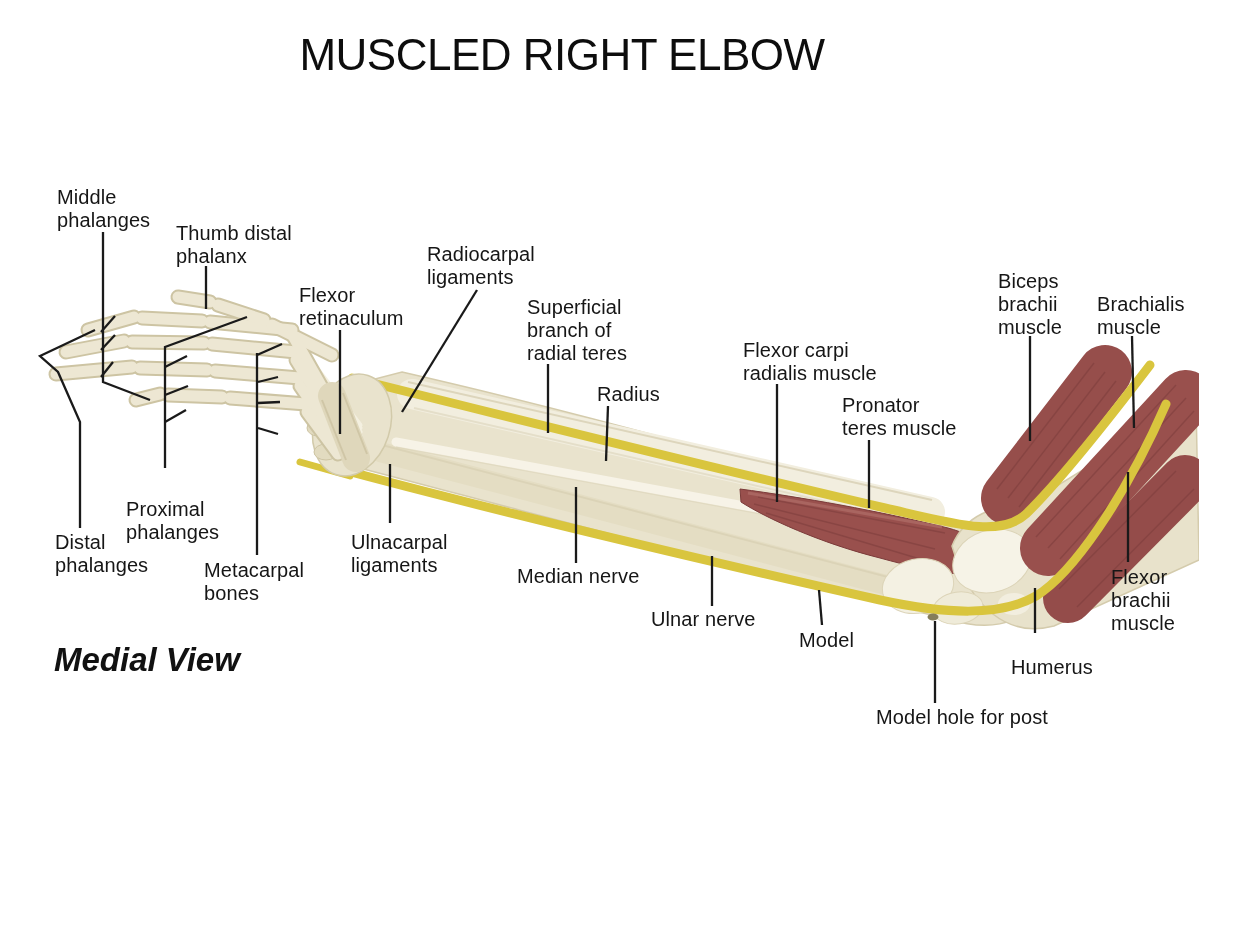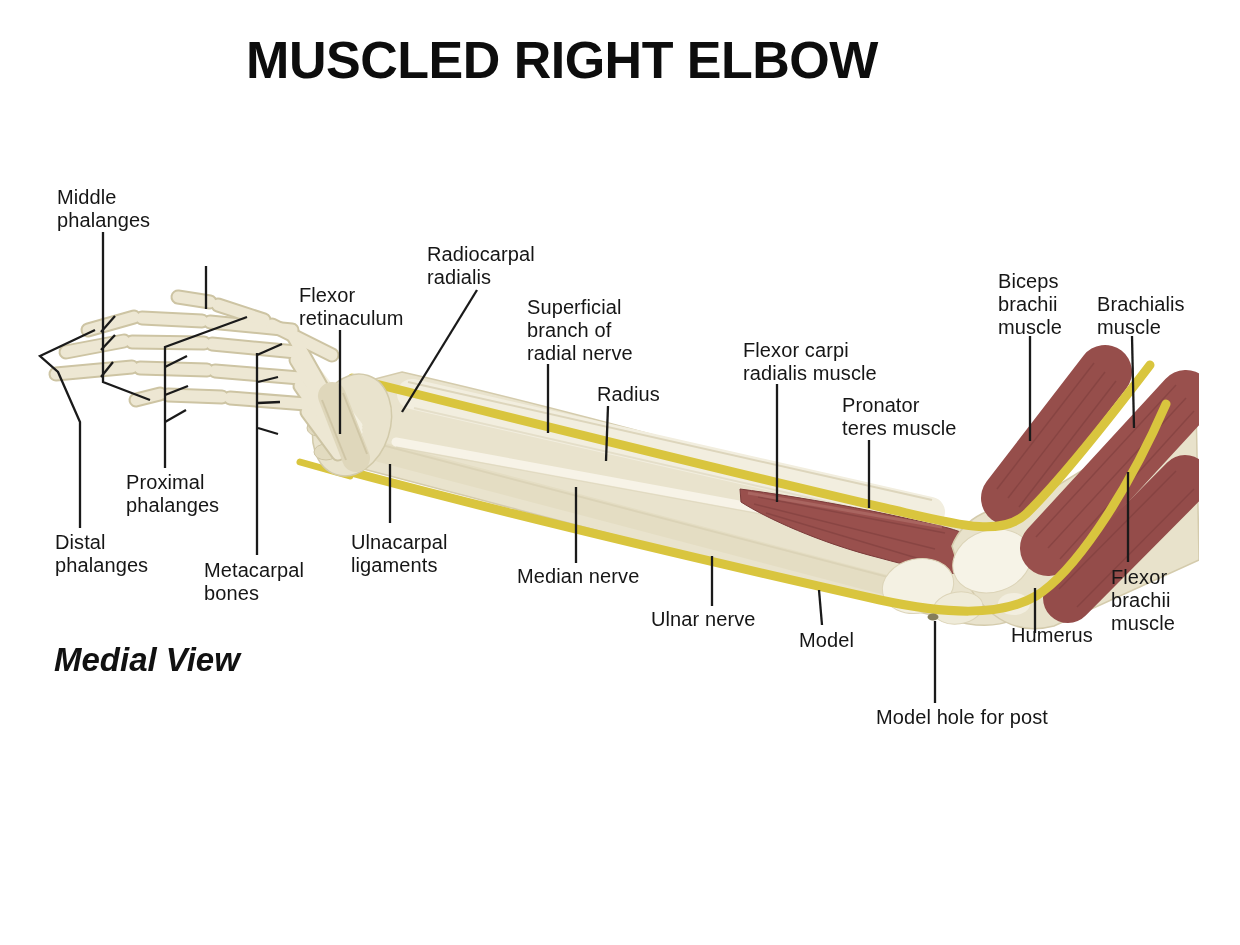--- a/index.html
+++ b/index.html
@@ -2,21 +2,21 @@
 <html><head>
 <meta charset="utf-8">
 <style>
   html,body{margin:0;padding:0;background:#ffffff;}
   #stage{position:relative;width:1240px;height:945px;background:#ffffff;overflow:hidden;
          font-family:"Liberation Sans",sans-serif;}
   #art{position:absolute;left:0;top:0;}
   .lbl{position:absolute;font-size:20px;line-height:23px;color:#161616;
        white-space:pre-line;letter-spacing:0.1px;}
   .title{position:absolute;top:30px;left:562px;transform:translateX(-50%);
-         font-size:52px;font-weight:700;letter-spacing:-0.5px;color:#0d0d0d;white-space:nowrap;}
+         font-size:44px;font-weight:400;letter-spacing:-0.5px;color:#0d0d0d;white-space:nowrap;}
   .view{position:absolute;left:54px;top:641px;font-size:33px;font-weight:700;
         font-style:italic;color:#111;white-space:nowrap;}
 </style>
 </head>
 <body>
 
 <div id="stage">
 
   <svg id="art" width="1240" height="945" viewBox="0 0 1240 945">
 
@@ -181,48 +181,50 @@
         <line x1="258" y1="428" x2="278" y2="434"></line>
       </g>
       <line x1="390" y1="464" x2="390" y2="523"></line>
     </g>
   </svg>
 
   <div class="title">MUSCLED RIGHT ELBOW</div>
 
   <div class="lbl" style="left:57px;top:186px">Middle
 phalanges</div>
+  <div class="lbl" style="left:176px;top:222px">Thumb distal
+phalanx</div>
   <div class="lbl" style="left:299px;top:284px">Flexor
 retinaculum</div>
   <div class="lbl" style="left:427px;top:243px">Radiocarpal
-radialis</div>
+ligaments</div>
   <div class="lbl" style="left:527px;top:296px">Superficial
 branch of
-radial nerve</div>
+radial teres</div>
   <div class="lbl" style="left:597px;top:383px">Radius</div>
   <div class="lbl" style="left:743px;top:339px">Flexor carpi
 radialis muscle</div>
   <div class="lbl" style="left:842px;top:394px">Pronator
 teres muscle</div>
   <div class="lbl" style="left:998px;top:270px">Biceps
 brachii
 muscle</div>
   <div class="lbl" style="left:1097px;top:293px">Brachialis
 muscle</div>
   <div class="lbl" style="left:1111px;top:566px">Flexor
 brachii
 muscle</div>
-  <div class="lbl" style="left:1011px;top:624px">Humerus</div>
+  <div class="lbl" style="left:1011px;top:656px">Humerus</div>
   <div class="lbl" style="left:799px;top:629px">Model</div>
   <div class="lbl" style="left:651px;top:608px">Ulnar nerve</div>
   <div class="lbl" style="left:517px;top:565px">Median nerve</div>
   <div class="lbl" style="left:876px;top:706px">Model hole for post</div>
   <div class="lbl" style="left:55px;top:531px">Distal
 phalanges</div>
-  <div class="lbl" style="left:126px;top:471px">Proximal
+  <div class="lbl" style="left:126px;top:498px">Proximal
 phalanges</div>
   <div class="lbl" style="left:204px;top:559px">Metacarpal
 bones</div>
   <div class="lbl" style="left:351px;top:531px">Ulnacarpal
 ligaments</div>
 
   <div class="view">Medial View</div>
 </div>
 
 </body></html>

